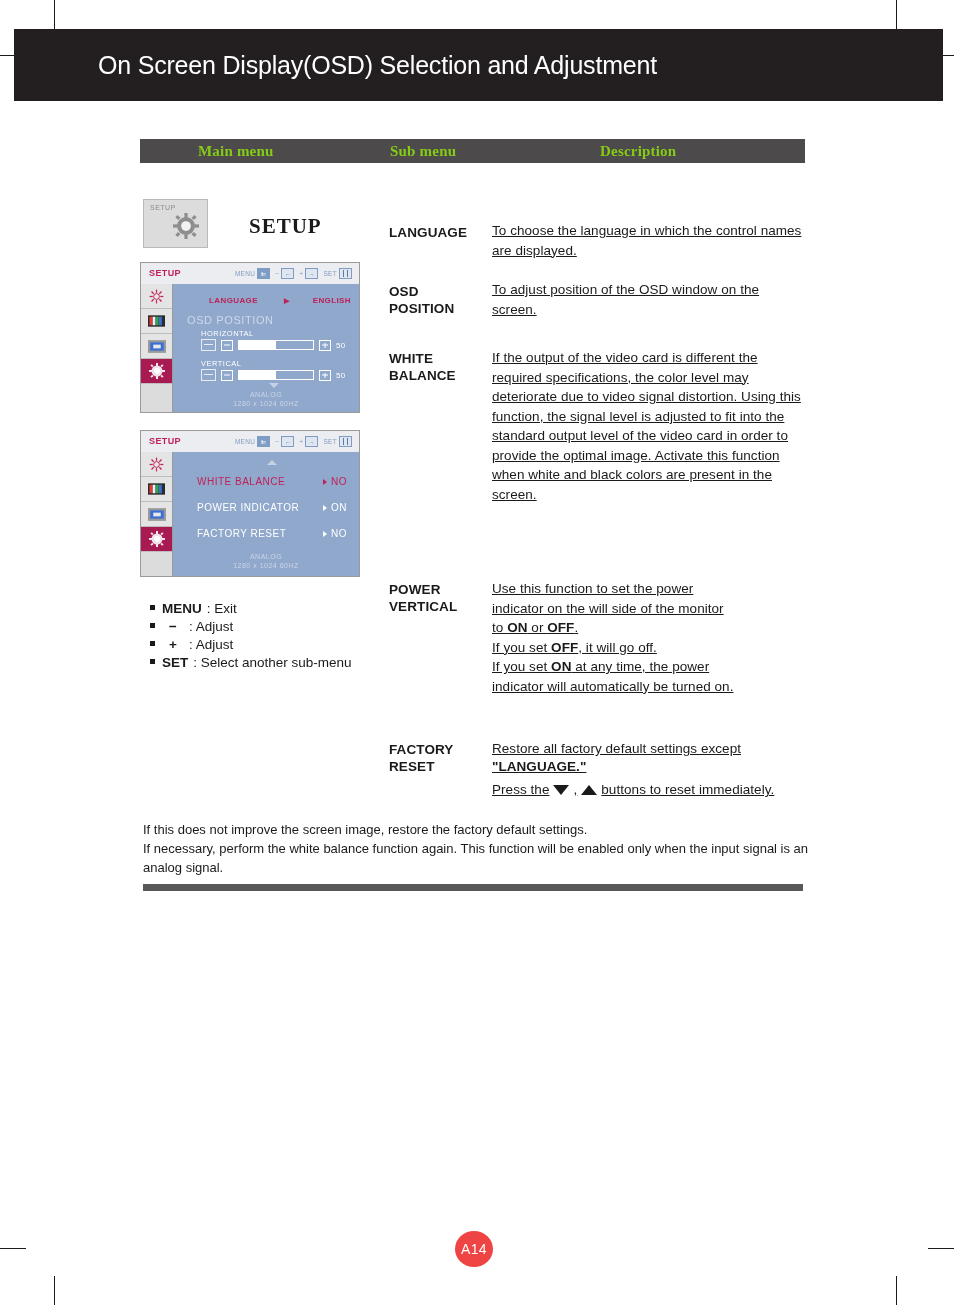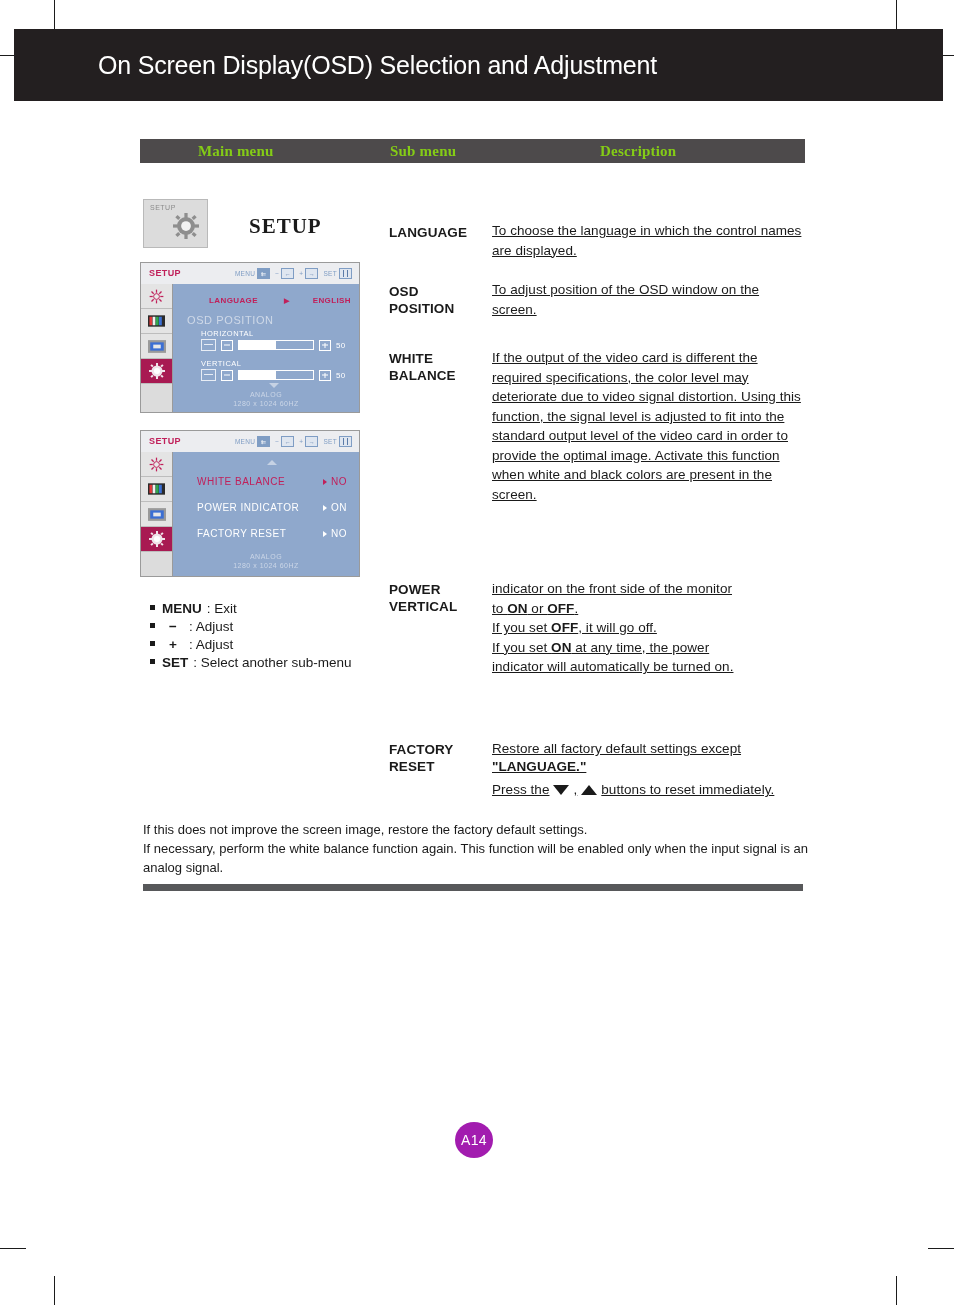--- a/index.html
+++ b/index.html
@@ -198,22 +198,22 @@
   .note {
     position:absolute; left:143px; top:820px; width:680px;
     font-size:13px; line-height:19px;
   }
   .footrule {
     position:absolute; left:143px; top:884px; width:660px; height:7px; background:#57585a;
   }
 
   
   .pagebadge {
-    position:absolute; left:455px; top:1122px; width:38px; height:36px;
-    border-radius:50%; background:#a21caf; color:#ffffff;
+    position:absolute; left:455px; top:1231px; width:38px; height:36px;
+    border-radius:50%; background:#ef4444; color:#ffffff;
     display:flex; align-items:center; justify-content:center;
     font-size:14px; letter-spacing:0.3px;
   }
 </style>
 </head>
 <body>
 
 <div class="crop v" style="left:54px; top:0; height:30px;"></div>
 <div class="crop h" style="left:0; top:55px; width:14px;"></div>
 <div class="crop v" style="left:896px; top:0; height:30px;"></div>
@@ -525,21 +525,22 @@
 <div class="subm" style="left:389px; top:741px;">
   <div>FACTORY</div>
   <div>RESET</div>
 </div>
 
 <div class="desc" style="left:492px; top:221px; width:312px;">To choose the language in which the control names are displayed.</div>
 <div class="desc" style="left:492px; top:280px; width:312px;">To adjust position of the OSD window on the screen.</div>
 <div class="desc" style="left:492px; top:348px; width:312px;">If the output of the video card is different the required specifications, the color level may deteriorate due to video signal distortion. Using this function, the signal level is adjusted to fit into the standard output level of the video card in order to provide the optimal image. Activate this function when white and black colors are present in the screen.</div>
 
 <div class="desc" style="left:492px; top:579px; width:320px;">
-  <div><span>indicator on the front side of the monitor</span></div>
+  <div><span>Use this function to set the power</span></div>
+  <div><span>indicator on the will side of the monitor</span></div>
   <div>
     <span>to </span><b>ON</b><span> or </span><b>OFF</b><span>.</span>
   </div>
   <div>
     <span>If you set </span><b>OFF</b><span>, it will go off.</span>
   </div>
   <div>
     <span>If you set </span><b>ON</b><span> at any time, the power</span>
   </div>
   <div><span>indicator will automatically be turned on.</span></div>

